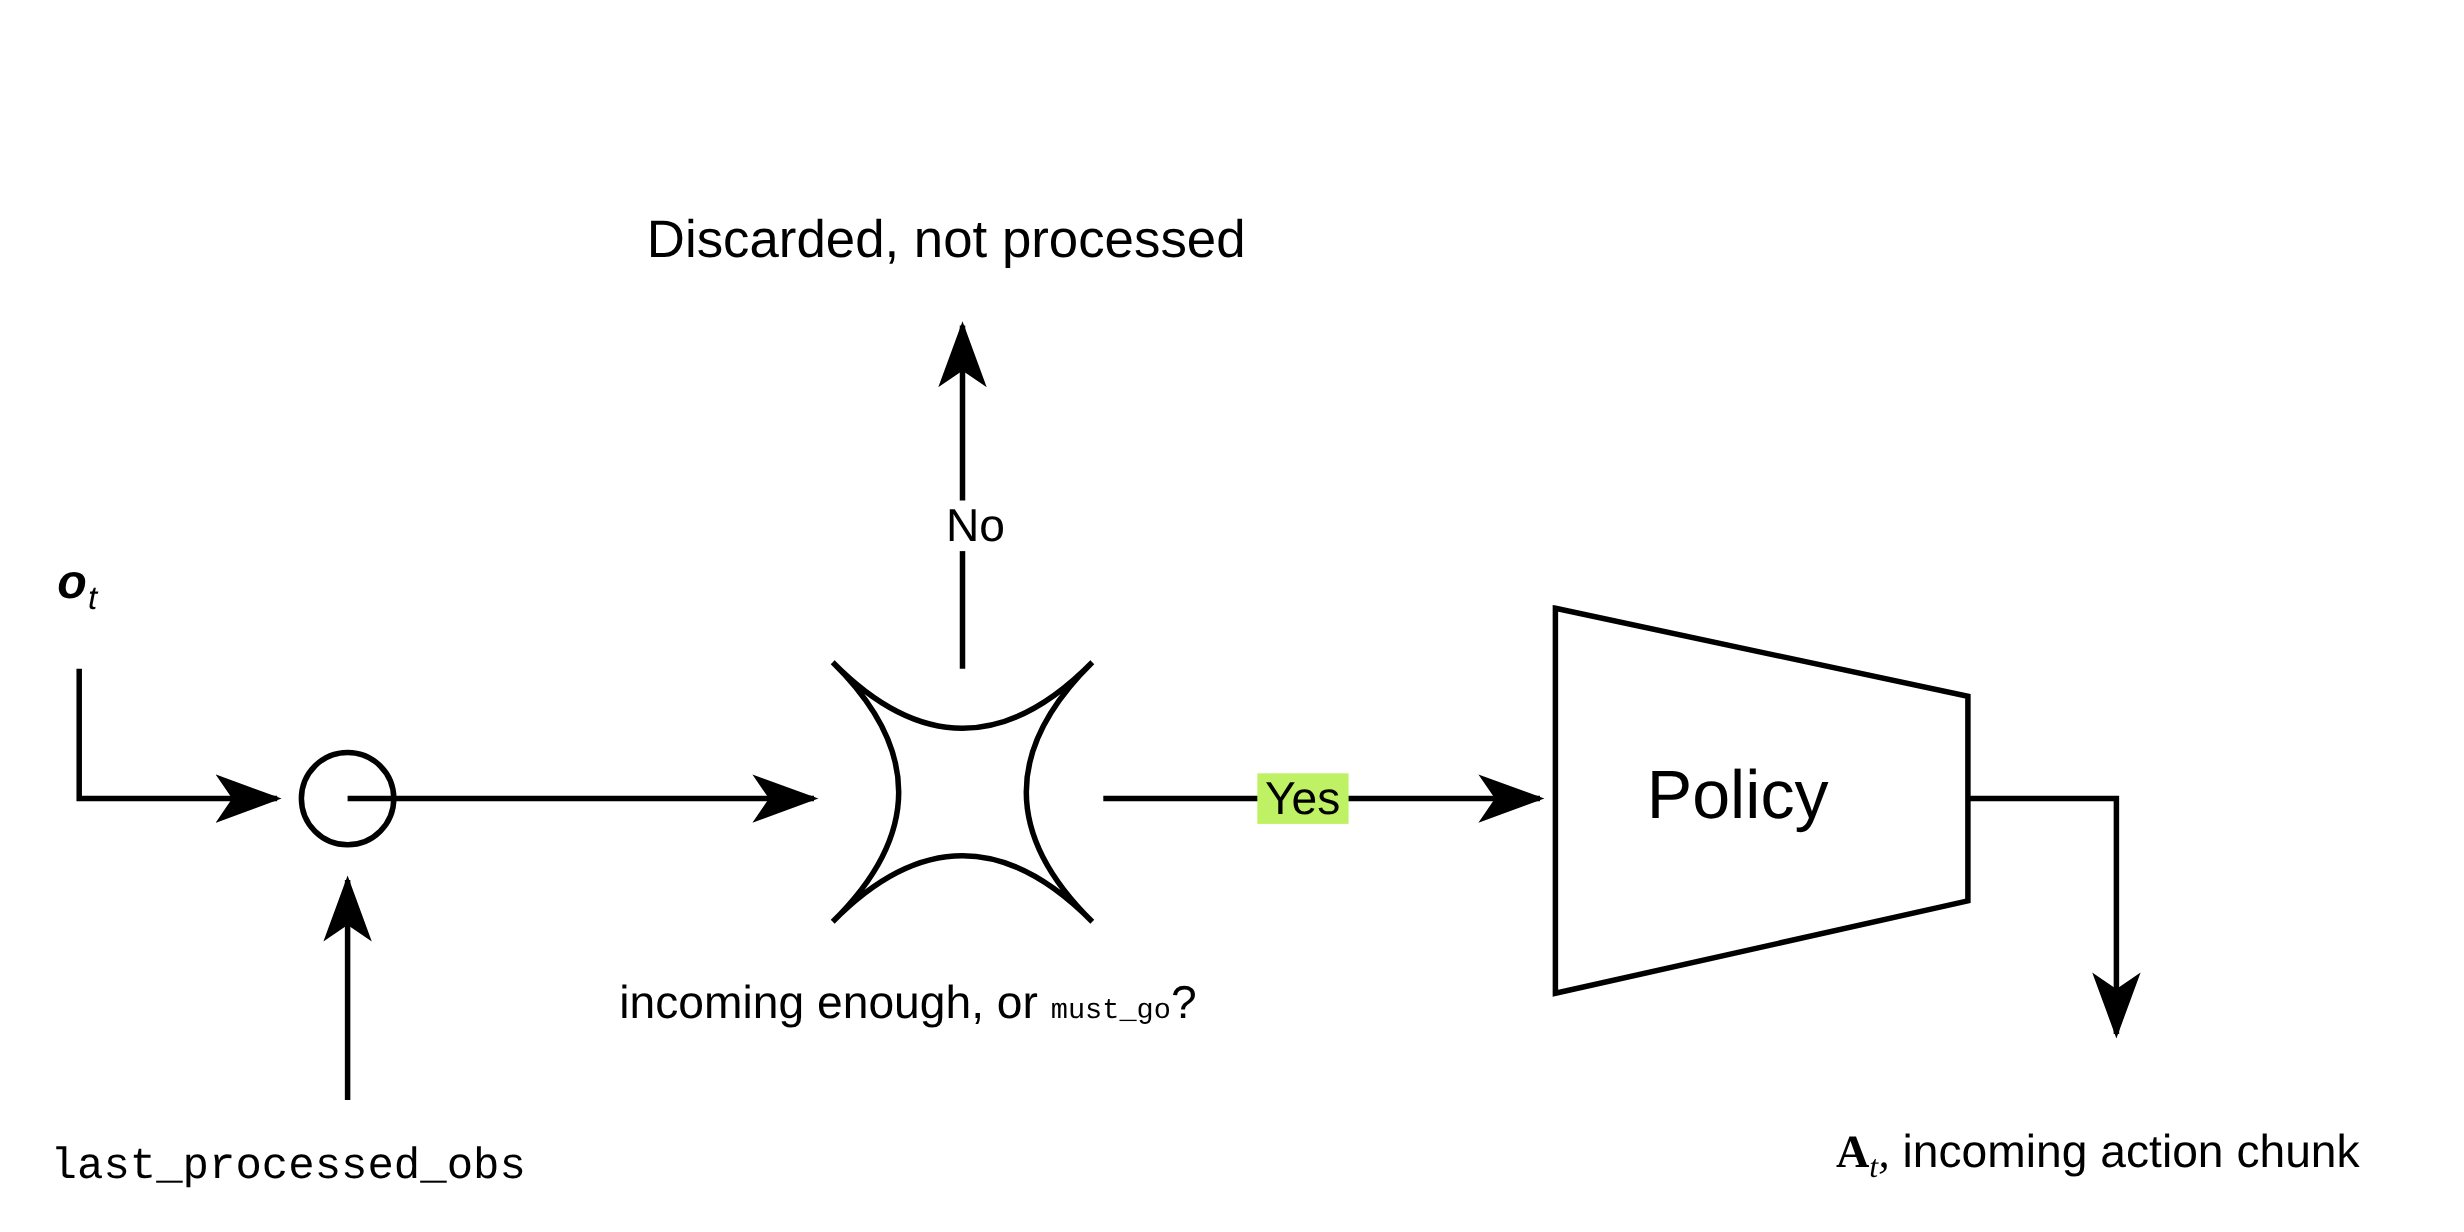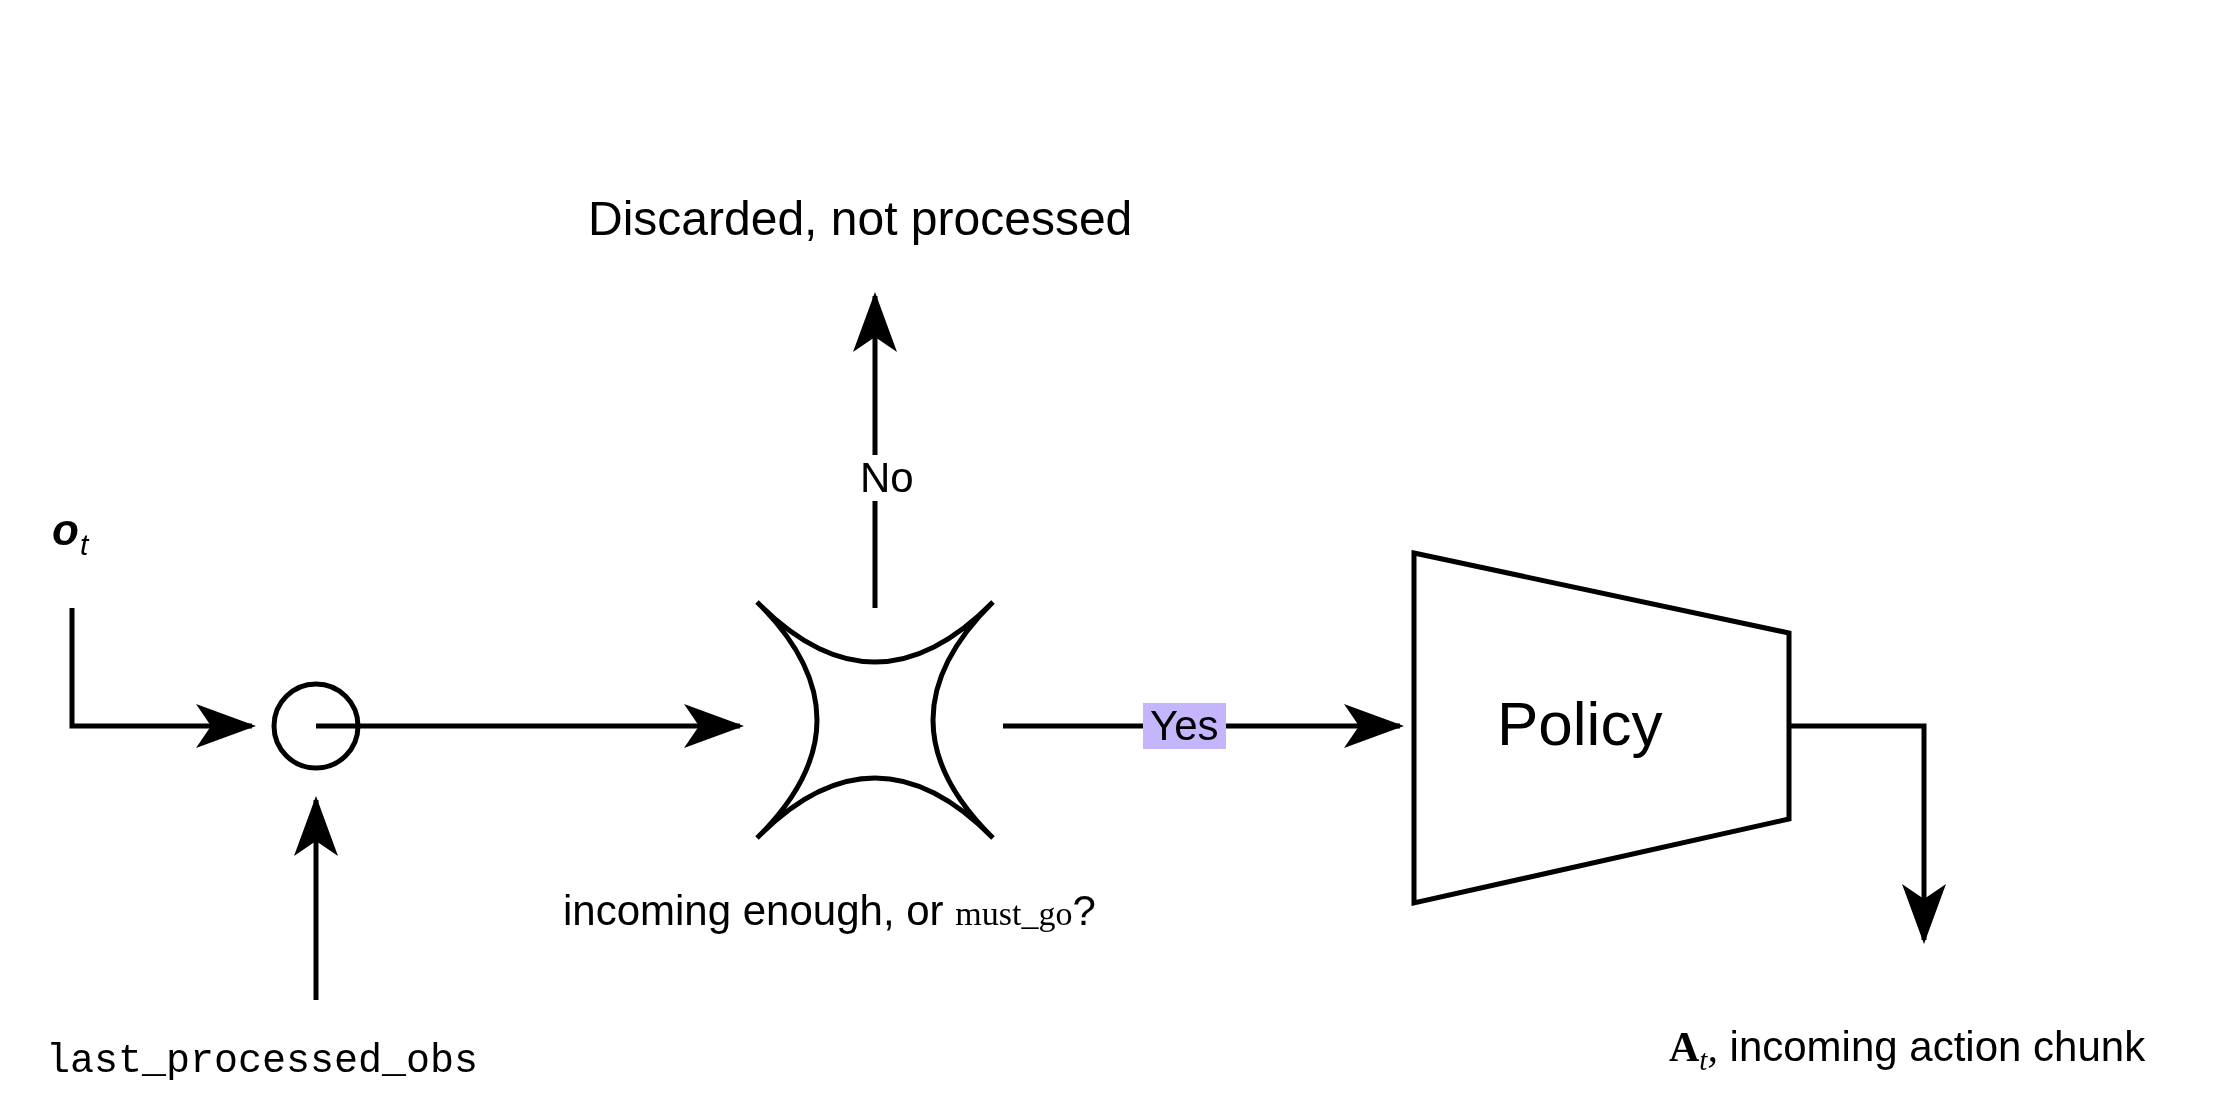--- a/index.html
+++ b/index.html
@@ -58,21 +58,21 @@
     top: 455px;
     background: #ffffff;
     padding: 2px 6px;
   }
 
   
   #yes-text {
     font-size: 42px;
     left: 1143px;
     top: 703px;
-    background: #c4b5fd;
+    background: #bef264;
     padding: 2px 7px;
   }
 
   
   #ot-text {
     left: 52px;
     top: 508px;
     font-family: Liberation Sans, sans-serif;
     font-size: 44px;
     font-style: italic;
@@ -95,22 +95,22 @@
     letter-spacing: 0px;
   }
 
   
   #decision-question {
     font-size: 42px;
     left: 563px;
     top: 890px;
   }
   #decision-question .mono {
-    font-family: Liberation Serif, serif;
-    font-size: 34px;
+    font-family: Liberation Mono, monospace;
+    font-size: 26px;
     text-align: right;
   }
 
   
   #policy-text {
     font-size: 62px;
     left: 1497px;
     top: 693px;
   }
 

